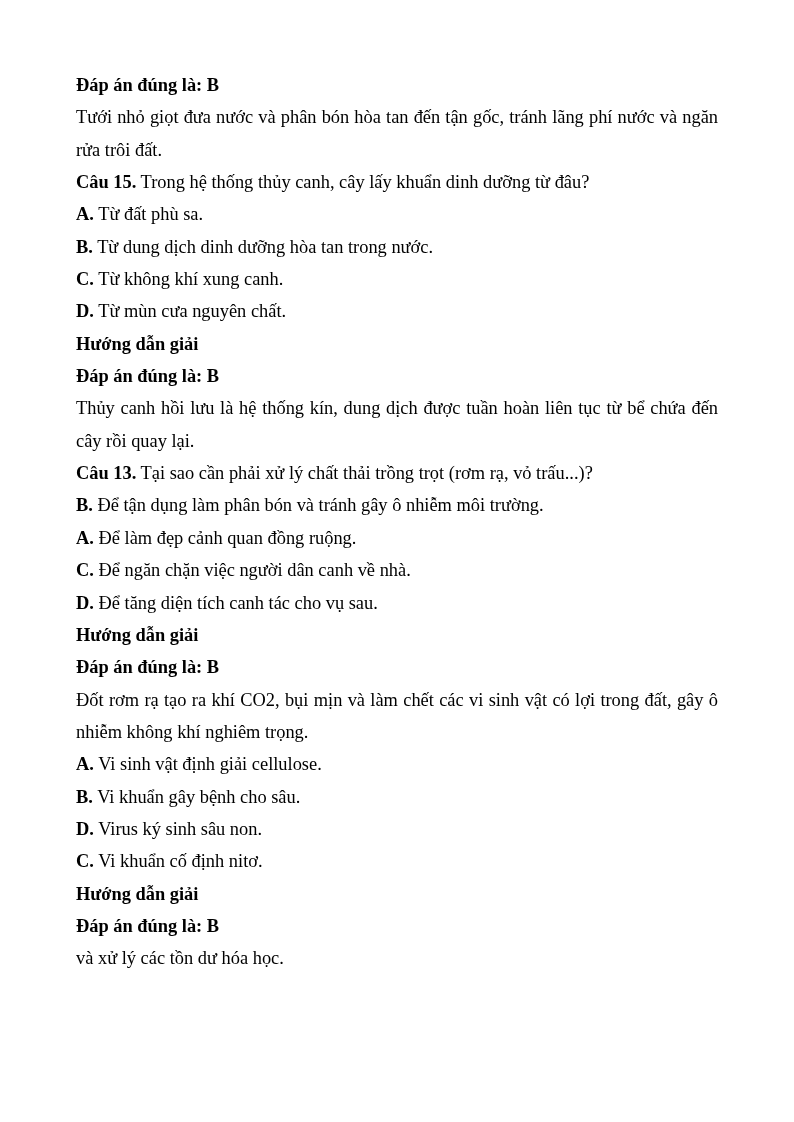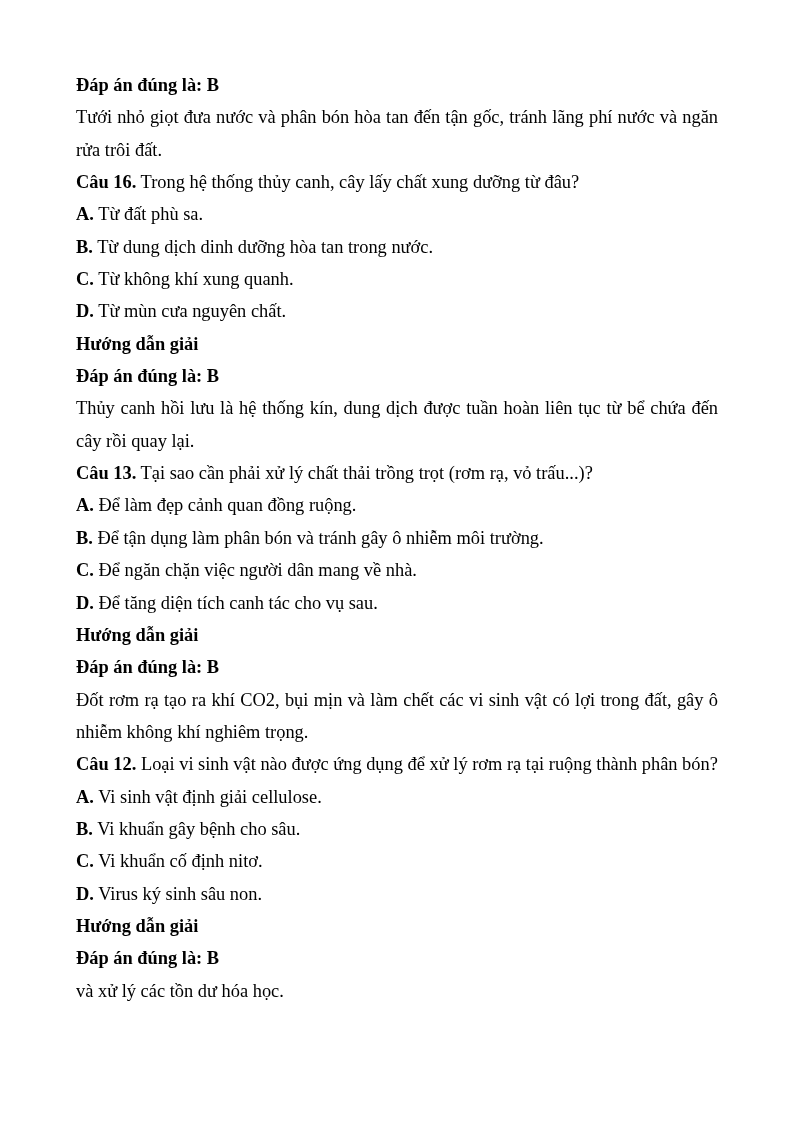--- a/index.html
+++ b/index.html
@@ -40,40 +40,39 @@
   }
 </style>
 </head>
 <body>
 
 <div class="page">
   <div class="content">
       <div class="line"><span class="bold">Đáp án đúng là: B</span></div>
       <div class="line justify"><span class="reg">Tưới nhỏ giọt đưa nước và phân bón hòa tan đến tận gốc, tránh lãng phí nước và ngăn</span></div>
       <div class="line"><span class="reg">rửa trôi đất.</span></div>
-      <div class="line"><span class="bold">Câu 16.</span><span class="reg"> Trong hệ thống thủy canh, cây lấy chất xung dưỡng từ đâu?</span></div>
+      <div class="line"><span class="bold">Câu 15.</span><span class="reg"> Trong hệ thống thủy canh, cây lấy khuẩn dinh dưỡng từ đâu?</span></div>
       <div class="line"><span class="bold">A.</span><span class="reg"> Từ đất phù sa.</span></div>
       <div class="line"><span class="bold">B.</span><span class="reg"> Từ dung dịch dinh dưỡng hòa tan trong nước.</span></div>
-      <div class="line"><span class="bold">C.</span><span class="reg"> Từ không khí xung quanh.</span></div>
+      <div class="line"><span class="bold">C.</span><span class="reg"> Từ không khí xung canh.</span></div>
       <div class="line"><span class="bold">D.</span><span class="reg"> Từ mùn cưa nguyên chất.</span></div>
       <div class="line"><span class="bold">Hướng dẫn giải</span></div>
       <div class="line"><span class="bold">Đáp án đúng là: B</span></div>
       <div class="line justify"><span class="reg">Thủy canh hồi lưu là hệ thống kín, dung dịch được tuần hoàn liên tục từ bể chứa đến</span></div>
       <div class="line"><span class="reg">cây rồi quay lại.</span></div>
       <div class="line"><span class="bold">Câu 13.</span><span class="reg"> Tại sao cần phải xử lý chất thải trồng trọt (rơm rạ, vỏ trấu...)?</span></div>
+      <div class="line"><span class="bold">B.</span><span class="reg"> Để tận dụng làm phân bón và tránh gây ô nhiễm môi trường.</span></div>
       <div class="line"><span class="bold">A.</span><span class="reg"> Để làm đẹp cảnh quan đồng ruộng.</span></div>
-      <div class="line"><span class="bold">B.</span><span class="reg"> Để tận dụng làm phân bón và tránh gây ô nhiễm môi trường.</span></div>
-      <div class="line"><span class="bold">C.</span><span class="reg"> Để ngăn chặn việc người dân mang về nhà.</span></div>
+      <div class="line"><span class="bold">C.</span><span class="reg"> Để ngăn chặn việc người dân canh về nhà.</span></div>
       <div class="line"><span class="bold">D.</span><span class="reg"> Để tăng diện tích canh tác cho vụ sau.</span></div>
       <div class="line"><span class="bold">Hướng dẫn giải</span></div>
       <div class="line"><span class="bold">Đáp án đúng là: B</span></div>
       <div class="line justify"><span class="reg">Đốt rơm rạ tạo ra khí CO2, bụi mịn và làm chết các vi sinh vật có lợi trong đất, gây ô</span></div>
       <div class="line"><span class="reg">nhiễm không khí nghiêm trọng.</span></div>
-      <div class="line"><span class="bold">Câu 12.</span><span class="reg"> Loại vi sinh vật nào được ứng dụng để xử lý rơm rạ tại ruộng thành phân bón?</span></div>
       <div class="line"><span class="bold">A.</span><span class="reg"> Vi sinh vật định giải cellulose.</span></div>
       <div class="line"><span class="bold">B.</span><span class="reg"> Vi khuẩn gây bệnh cho sâu.</span></div>
+      <div class="line"><span class="bold">D.</span><span class="reg"> Virus ký sinh sâu non.</span></div>
       <div class="line"><span class="bold">C.</span><span class="reg"> Vi khuẩn cố định nitơ.</span></div>
-      <div class="line"><span class="bold">D.</span><span class="reg"> Virus ký sinh sâu non.</span></div>
       <div class="line"><span class="bold">Hướng dẫn giải</span></div>
       <div class="line"><span class="bold">Đáp án đúng là: B</span></div>
       <div class="line"><span class="reg">và xử lý các tồn dư hóa học.</span></div>
     </div>
 </div>
 
 </body></html>

